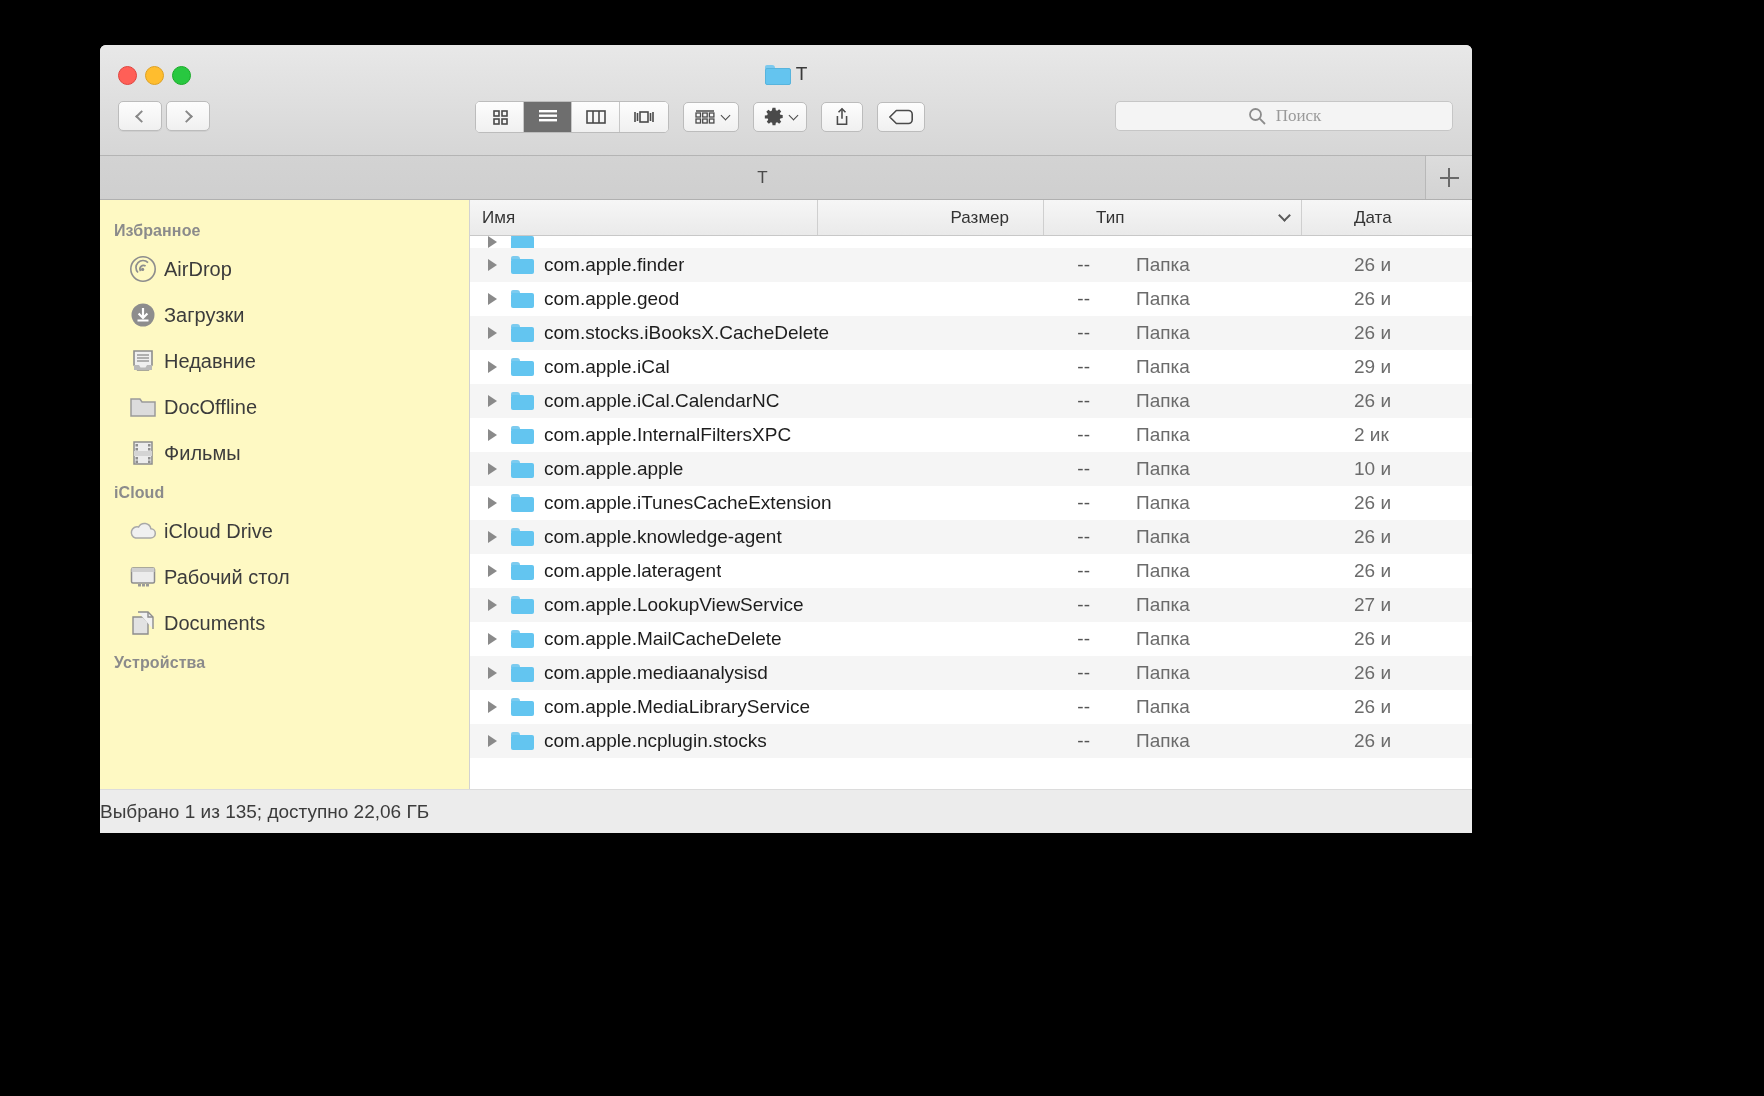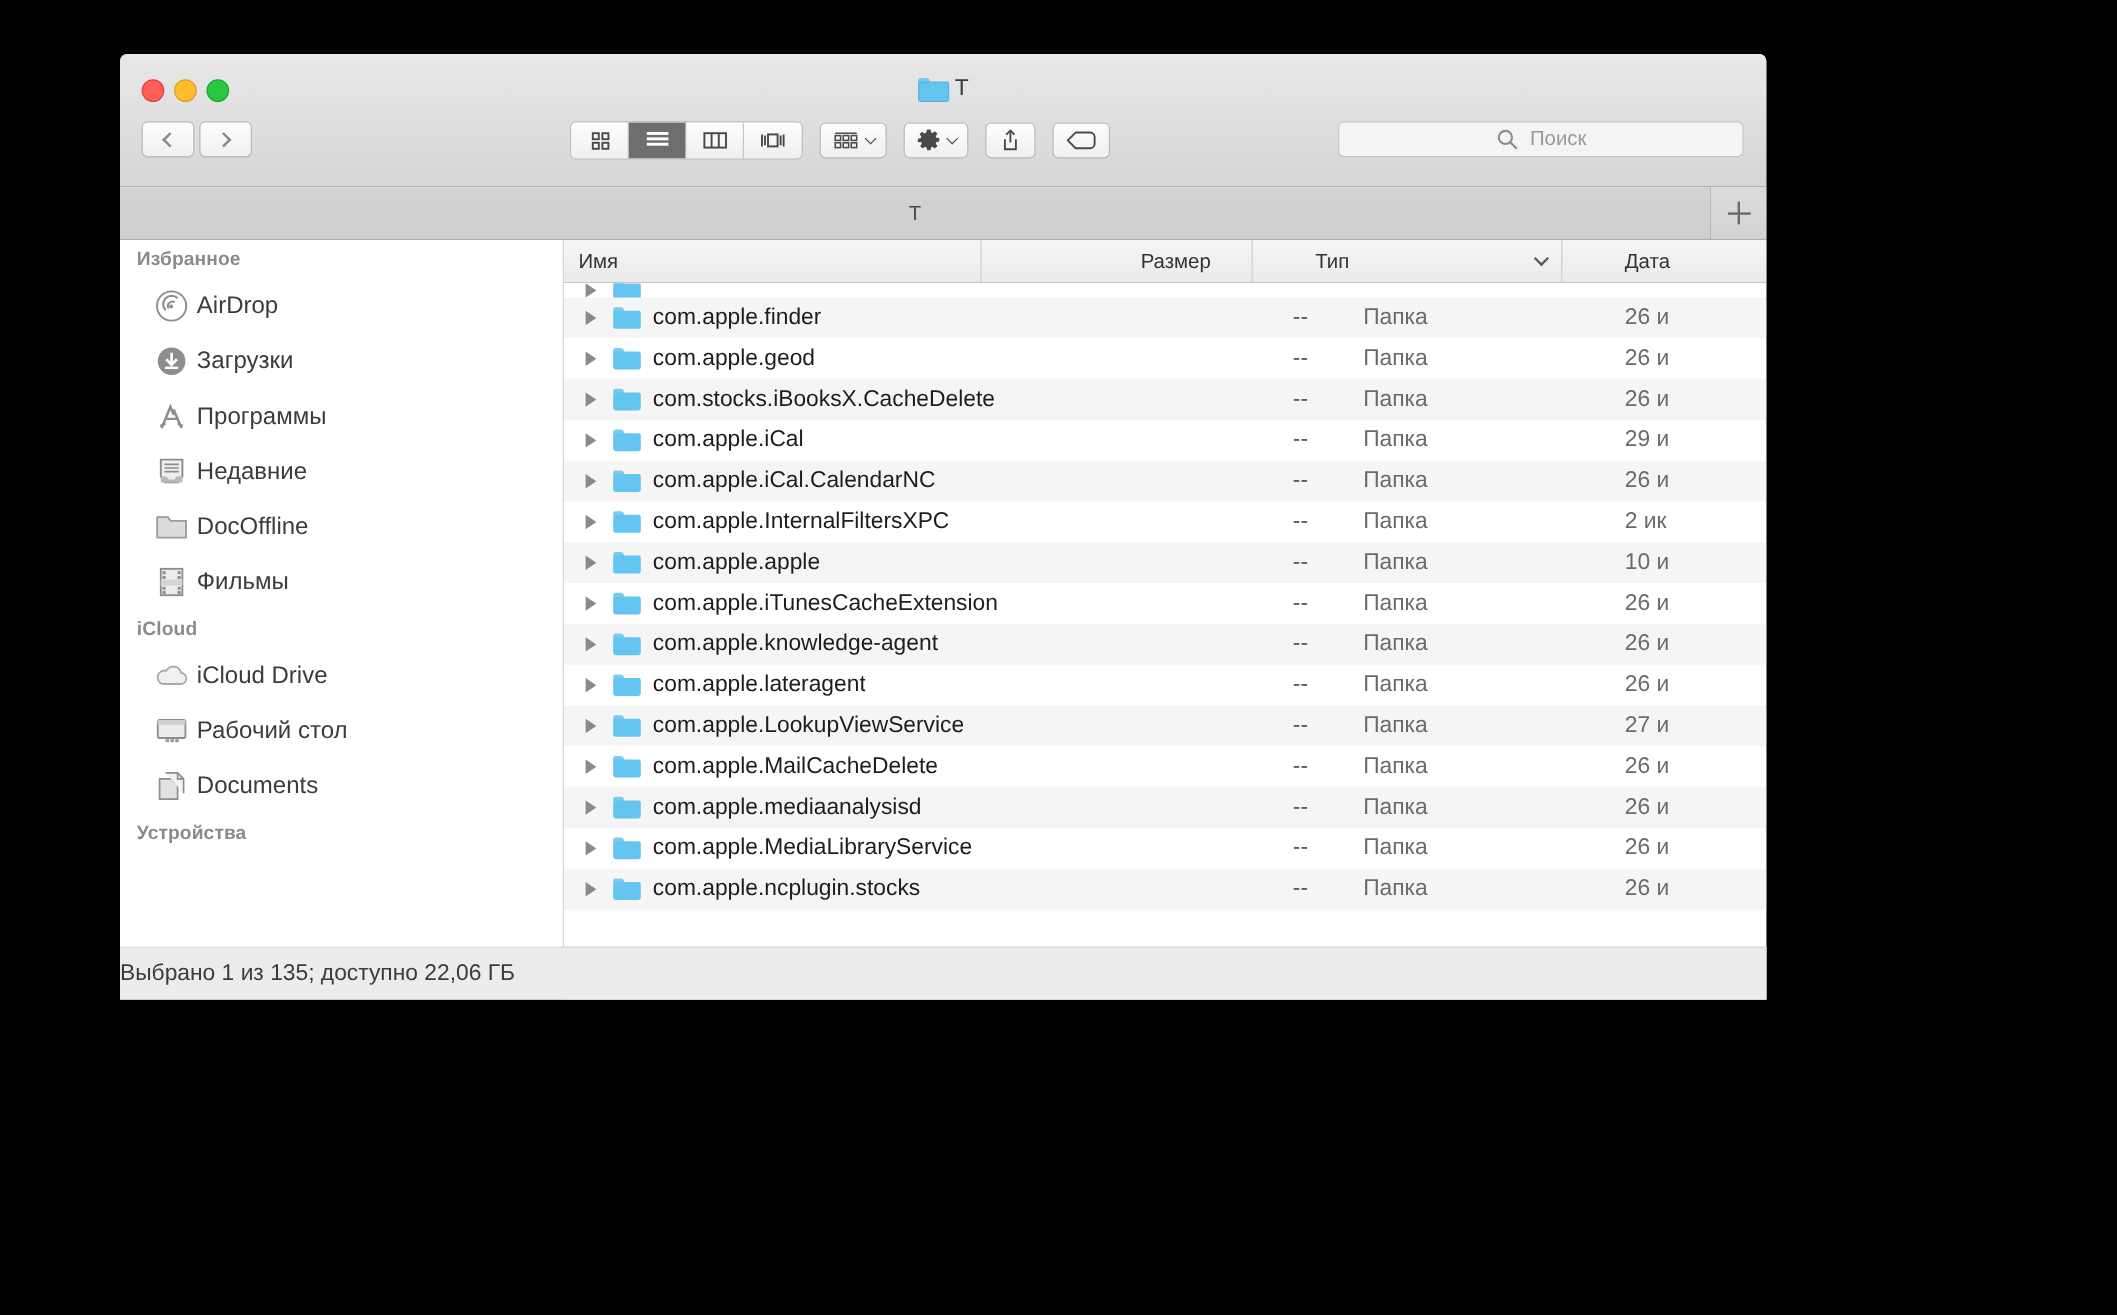--- a/index.html
+++ b/index.html
@@ -96,21 +96,21 @@
   .caret { width: 7px; height: 7px; border-left: 1.6px solid #4a4a4a; border-bottom: 1.6px solid #4a4a4a;
            transform: rotate(-45deg); margin-top: -3px; }
 
   .search-field {
     position: absolute; right: 19px; top: 56px;
     width: 338px; height: 30px;
     background: #f4f4f4;
     border: 1px solid #c6c6c6; border-radius: 5px;
     display: flex; align-items: center; padding: 0 10px;
   }
-  .search-inner { display: flex; align-items: center; gap: 9px; margin: 0 auto; }
+  .search-inner { display: flex; align-items: center; gap: 9px; margin: 0 auto; font-family: Liberation Serif, serif; }
   .search-ph { font-size: 17px; color: #9a9a9a; }
 
   
   .tabbar {
     height: 44px; flex: 0 0 auto;
     background: linear-gradient(to bottom,#d3d3d3,#cfcfcf);
     border-bottom: 1px solid #b0b0b0;
     display: flex; align-items: stretch;
     position: relative;
   }
@@ -129,22 +129,23 @@
   }
   .plus::before { left: 0; top: 8.5px; width: 19px; height: 2px; }
   .plus::after  { top: 0; left: 8.5px; height: 19px; width: 2px; }
 
   
   .body { flex: 1; display: flex; min-height: 0; }
 
   
   .sidebar {
     width: 370px; flex: 0 0 370px;
-    background: #ffffff;
+    background: #fef9c3;
     border-right: 1px solid #d2d2d2;
+    padding-top: 14px;
     overflow: hidden;
   }
   .sb-header {
     font-size: 16px; color: #8b8b8b; font-weight: 700;
     padding: 8px 0 6px 14px; letter-spacing: .1px;
   }
   .sb-item {
     display: flex; align-items: center; gap: 6px;
     height: 46px; padding-left: 28px;
     font-size: 20px; color: #3c3c3c;
@@ -363,31 +364,20 @@
         <span class="sb-icon">
           <svg width="28" height="28" viewBox="0 0 28 28">
             <circle cx="14" cy="14" r="11.5" fill="#8d8d8d"></circle>
             <path d="M14 7v9M9.6 12.4 14 17l4.4-4.6" fill="none" stroke="#fff" stroke-width="2.2"></path>
             <rect x="8.5" y="18.5" width="11" height="2" fill="#fff"></rect>
           </svg>
         </span>
         <span>Загрузки</span>
       </div>
 
-      <div class="sb-item">
-        <span class="sb-icon">
-          <svg width="28" height="28" viewBox="0 0 28 28">
-            <path d="M6 23 13 6l2.5 6M22 23 16 9" fill="none" stroke="#8d8d8d" stroke-width="2.1" stroke-linecap="round"></path>
-            <line x1="9.5" y1="16" x2="18.5" y2="16" stroke="#8d8d8d" stroke-width="1.8"></line>
-            <line x1="4.5" y1="22" x2="9" y2="20" stroke="#8d8d8d" stroke-width="1.8"></line>
-            <line x1="23.5" y1="22" x2="19" y2="20" stroke="#8d8d8d" stroke-width="1.8"></line>
-          </svg>
-        </span>
-        <span>Программы</span>
-      </div>
 
       <div class="sb-item">
         <span class="sb-icon">
           <svg width="26" height="28" viewBox="0 0 26 28">
             <path d="M4 4h18v14l-3.5 5h-11L4 18z" fill="#efefef" stroke="#8d8d8d" stroke-width="1.6"></path>
             <line x1="7" y1="8" x2="19" y2="8" stroke="#8d8d8d" stroke-width="1.3"></line>
             <line x1="7" y1="11" x2="19" y2="11" stroke="#8d8d8d" stroke-width="1.3"></line>
             <line x1="7" y1="14" x2="19" y2="14" stroke="#8d8d8d" stroke-width="1.3"></line>
             <path d="M4 18h5l1.5 2.5h5L17 18h5v5H4z" fill="#b9b9b9"></path>
           </svg>

